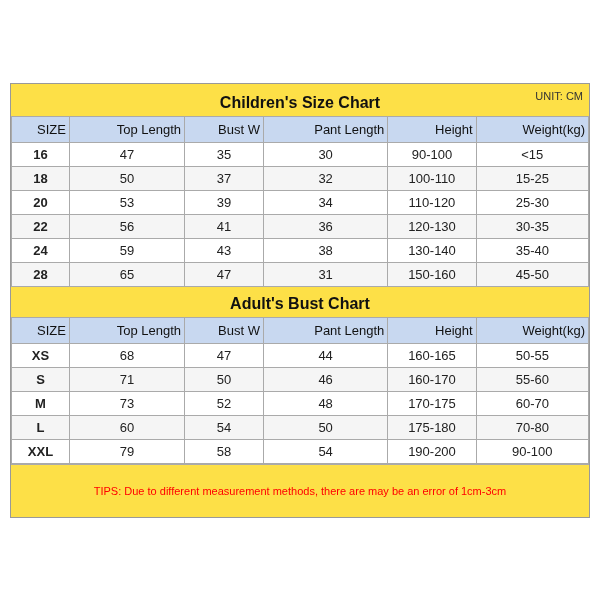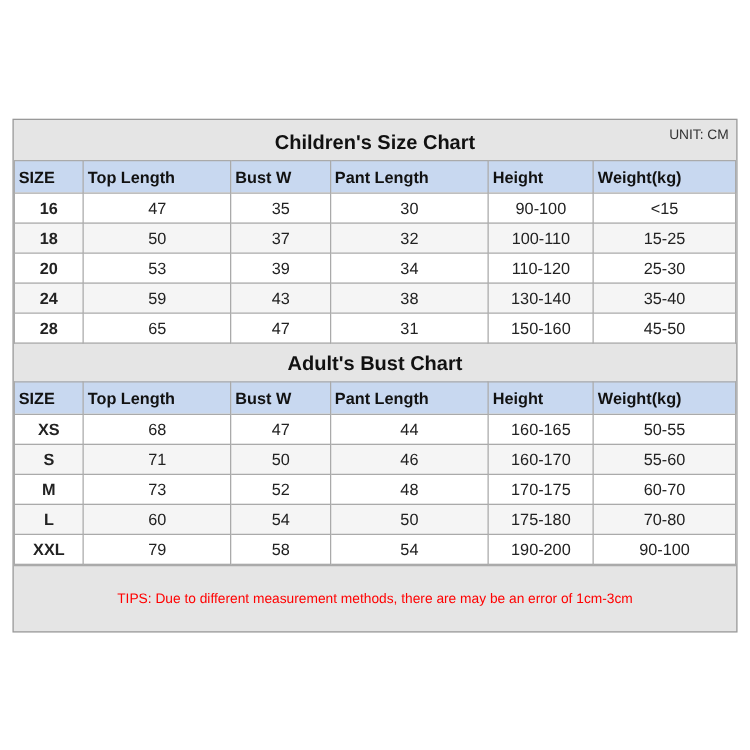--- a/index.html
+++ b/index.html
@@ -9,40 +9,40 @@
       display: flex;
       justify-content: center;
       align-items: center;
       width: 600px;
       height: 600px;
       overflow: hidden;
     }
     .container {
       width: 580px;
       border: 1px solid #999;
-      background: #e5e5e5;
+      background: #fde047;
     }
     .section-title {
       text-align: center;
       font-size: 16px;
       font-weight: bold;
       padding: 6px 4px 4px;
       color: #111;
     }
     table {
       width: 100%;
       border-collapse: collapse;
       font-size: 13px;
     }
     th {
       background: #c8d8f0;
       border: 1px solid #aaa;
       padding: 5px 3px;
-      text-align: left;
-      font-weight: bold;
+      text-align: right;
+      font-weight: normal;
       color: #111;
     }
     td {
       border: 1px solid #aaa;
       padding: 4px 3px;
       text-align: center;
       color: #222;
     }
     tr:nth-child(even) td { background: #f5f5f5; }
     tr:nth-child(odd) td { background: #fff; }
@@ -112,20 +112,28 @@
         </tr>
         <tr>
           <td class="size-cell">20</td>
           <td>53</td>
           <td>39</td>
           <td>34</td>
           <td>110-120</td>
           <td>25-30</td>
         </tr>
         <tr>
+          <td class="size-cell">22</td>
+          <td>56</td>
+          <td>41</td>
+          <td>36</td>
+          <td>120-130</td>
+          <td>30-35</td>
+        </tr>
+        <tr>
           <td class="size-cell">24</td>
           <td>59</td>
           <td>43</td>
           <td>38</td>
           <td>130-140</td>
           <td>35-40</td>
         </tr>
         <tr>
           <td class="size-cell">28</td>
           <td>65</td>

